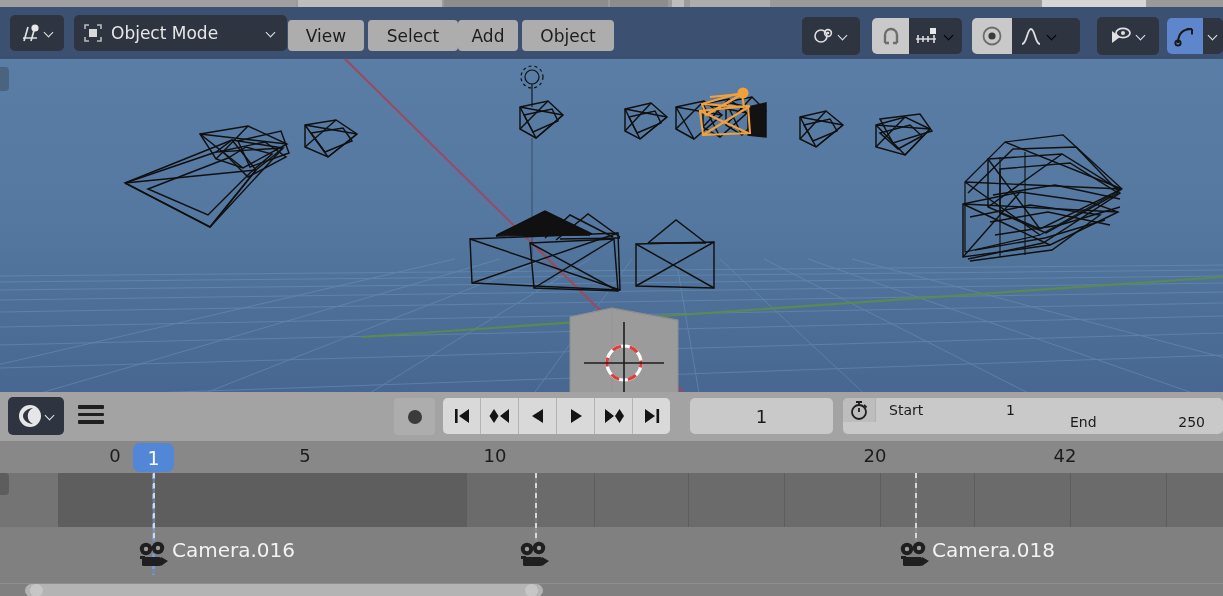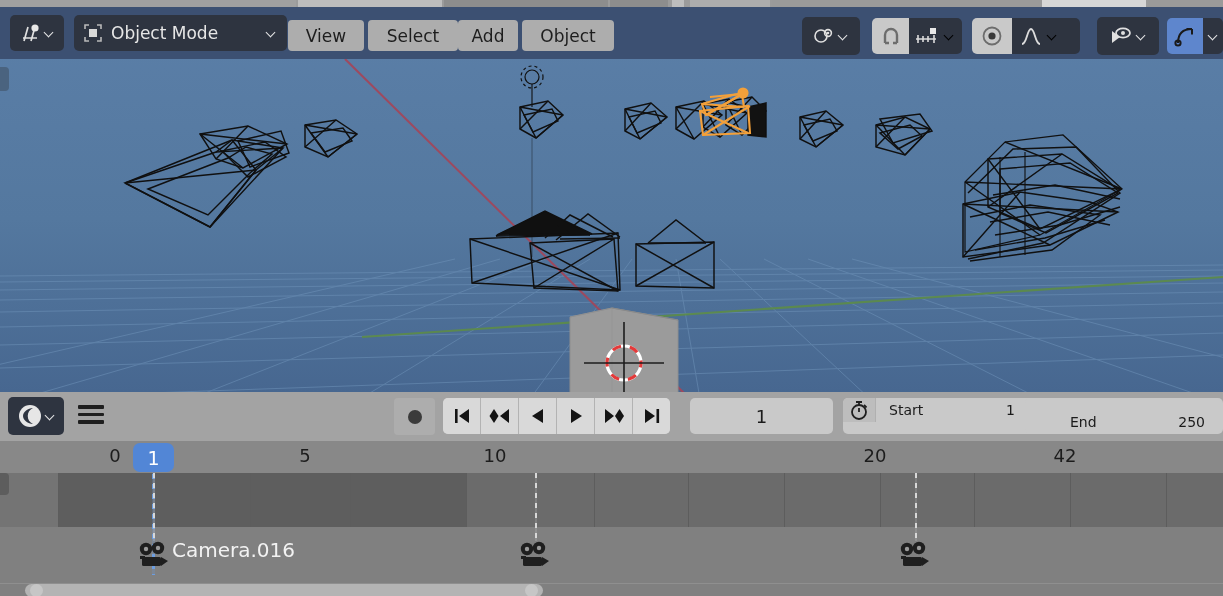--- a/index.html
+++ b/index.html
@@ -458,20 +458,21 @@
     <div class="mk-line" style="left:915px;top:81px;height:68px;"></div>
     <svg style="position:absolute;left:897px;top:147px;" width="36" height="30" viewBox="0 0 36 30">
       <circle cx="10" cy="10" r="6.2" fill="#1f1f1f"></circle>
         <circle cx="10" cy="10" r="2.2" fill="#9a9a9a"></circle>
       <circle cx="22" cy="9" r="6.2" fill="#1f1f1f"></circle>
         <circle cx="22" cy="9" r="2.2" fill="#9a9a9a"></circle>
       <rect x="6" y="18" width="19" height="9" rx="1.5" fill="#1f1f1f"></rect>
       <path d="M25 18 L32 22 L25 27 Z" fill="#1f1f1f"></path>
       <rect x="4" y="17" width="5" height="3" fill="#1f1f1f"></rect>
     </svg>
+    <div class="mk-label" style="left:932px;top:146px;">Camera.018</div>
 
     <div class="tl-scroll">
       <div style="position:absolute;left:0;top:0;width:1223px;height:8px;background:#808080;"></div>
       <div class="scrollbar" style="left:25px;top:9px;width:518px;">
         <div class="sb-grip" style="left:5px;top:0;"></div>
         <div class="sb-grip" style="right:5px;top:0;"></div>
       </div>
       <div style="position:absolute;left:0;top:8px;width:1223px;height:1px;background:#8f8f8f;"></div>
     </div>
   </div>

